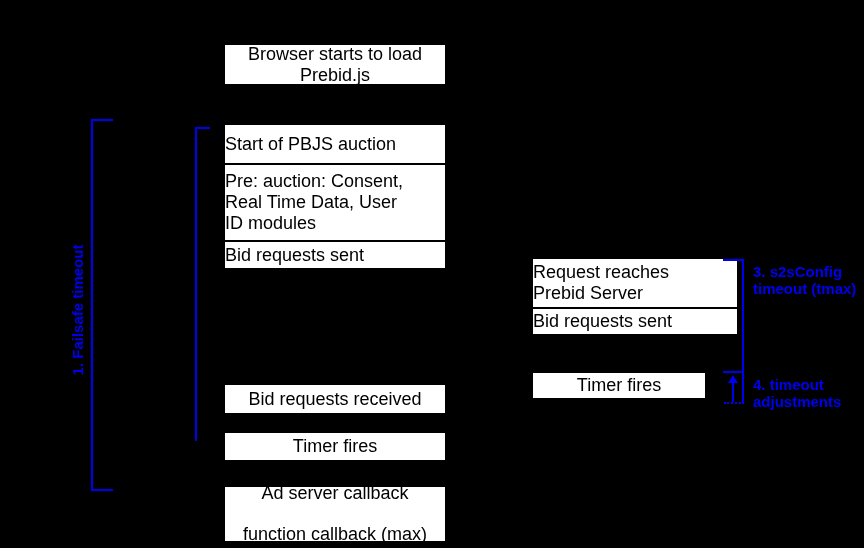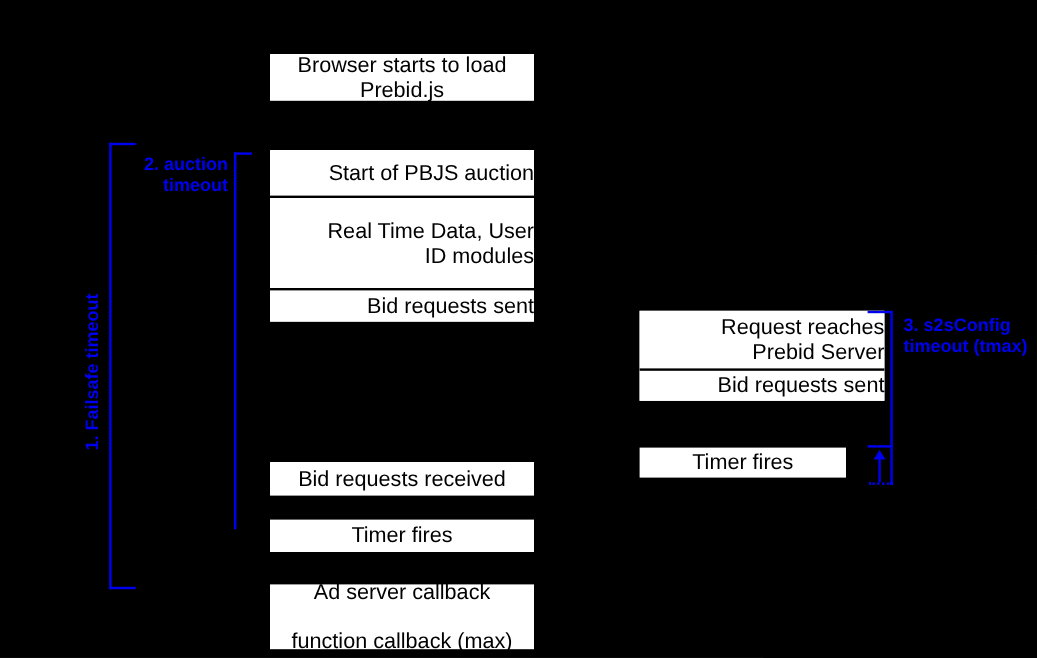--- a/index.html
+++ b/index.html
@@ -36,21 +36,21 @@
     position: absolute;
     background: var(--box-fill);
     display: flex;
     flex-direction: column;
   }
   .stack .row {
     background: var(--box-fill);
     color: var(--box-text);
     font-size: 18px;
     line-height: 21px;
-    text-align: right;
+    text-align: left;
     display: flex;
     flex-direction: column;
     justify-content: center;
     align-items: center;
   }
   .stack .row + .row { border-top: 2px solid #000; }
 
   
   .mid { left: 225px; width: 220px; }
   #box-browser-load   { top: 45px;  height: 39px; }
@@ -144,30 +144,27 @@
 
   <div class="box mid" id="box-browser-load">
     <span class="box-line">Browser starts to load</span>
     <span class="box-line">Prebid.js</span>
   </div>
 
   <div class="bracket" id="bracket-failsafe"></div>
   <div class="blue-label" id="label-failsafe">1. Failsafe timeout</div>
 
   <div class="bracket" id="bracket-auction"></div>
-  <div class="blue-label" id="label-auction">
-    <span class="label-line">2. auction</span>
-    <span class="label-line">timeout</span>
-  </div>
 
   <div class="stack" id="stack-pbjs">
     <div class="row" id="row-start-auction">
       <span class="box-line">Start of PBJS auction</span>
     </div>
     <div class="row" id="row-pre-auction">
+      <span class="box-line">Pre: auction: Consent,</span>
       <span class="box-line">Real Time Data, User</span>
       <span class="box-line">ID modules</span>
     </div>
     <div class="row" id="row-bid-requests">
       <span class="box-line">Bid requests sent</span>
     </div>
   </div>
 
   <div class="box mid" id="box-bid-responses">
     <span class="box-line">Bid requests received</span>
@@ -196,14 +193,18 @@
   <div class="bracket" id="bracket-s2s"></div>
   <div id="line-s2s-ext"></div>
   <div id="line-adjust-dashed"></div>
   <div id="arrow-adjust-shaft"></div>
   <div id="arrow-adjust-head"></div>
 
   <div class="blue-label" id="label-s2s">
     <span class="label-line">3. s2sConfig</span>
     <span class="label-line">timeout (tmax)</span>
   </div>
+  <div class="blue-label" id="label-adjust">
+    <span class="label-line">4. timeout</span>
+    <span class="label-line">adjustments</span>
+  </div>
 
 </div>
 
 </body></html>

